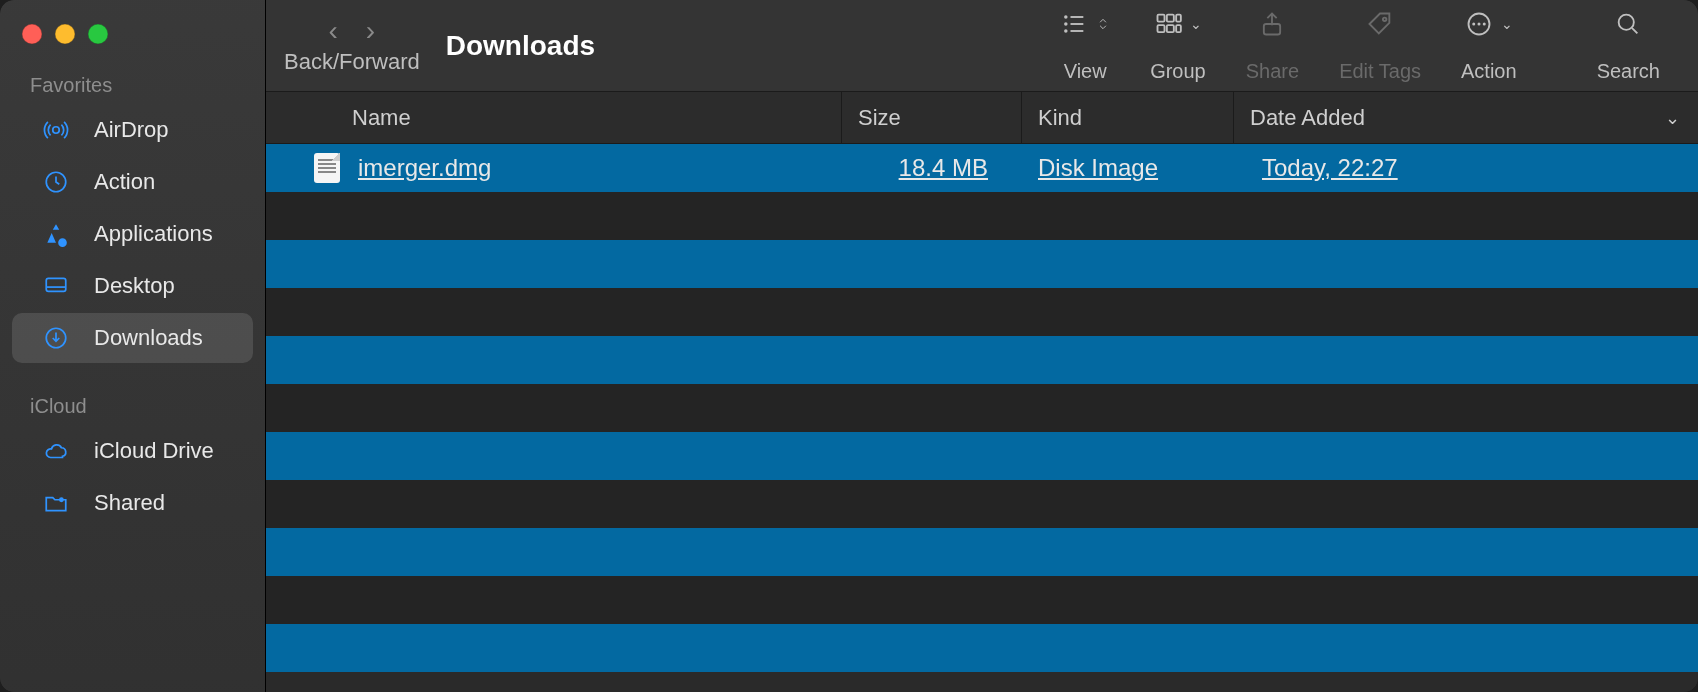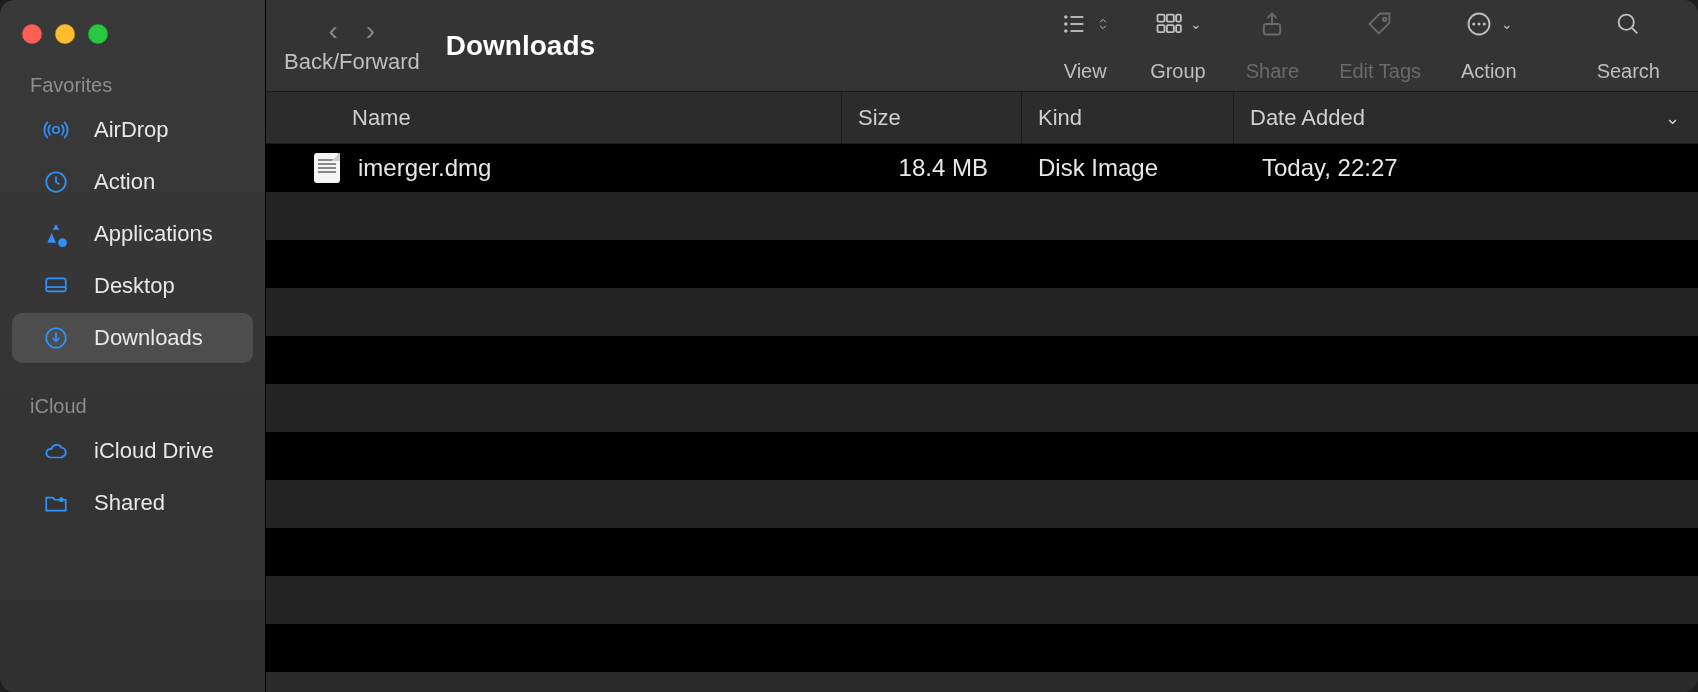--- a/index.html
+++ b/index.html
@@ -125,21 +125,21 @@
 .col-date { flex: 1; border-right: none; font-weight: 400; display: flex; justify-content: space-between; padding-right: 18px; }
 
 .rows { flex: 1; overflow: hidden; }
 .row {
   display: flex;
   height: 48px;
   align-items: center;
   color: #e8e8e8;
   font-size: 24px;
 }
-.row.stripe-a { background: #000000; }
+.row.stripe-a { background: #0369a1; text-decoration: underline; }
 .row.stripe-b { background: #242424; }
 .cell { padding: 0 16px; }
 .cell-name { width: 576px; display: flex; align-items: center; gap: 18px; padding-left: 48px; }
 .cell-size { width: 180px; text-align: right; padding-right: 34px; }
 .cell-kind { width: 212px; }
 .cell-date { flex: 1; padding-left: 28px; }
 
 .file-icon {
   width: 26px; height: 30px; background: #f5f5f5; border-radius: 3px;
   position: relative;

